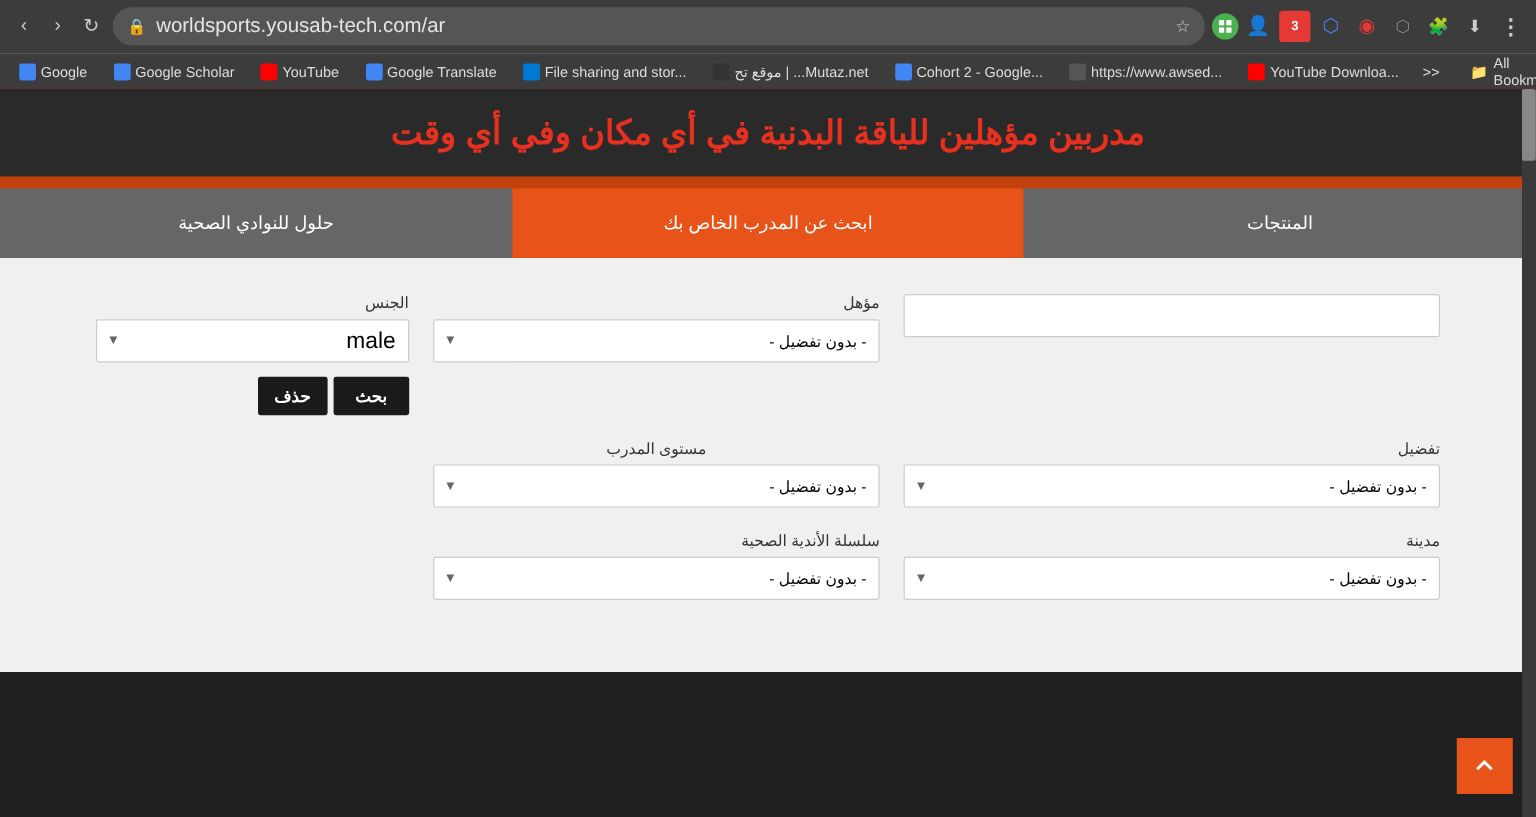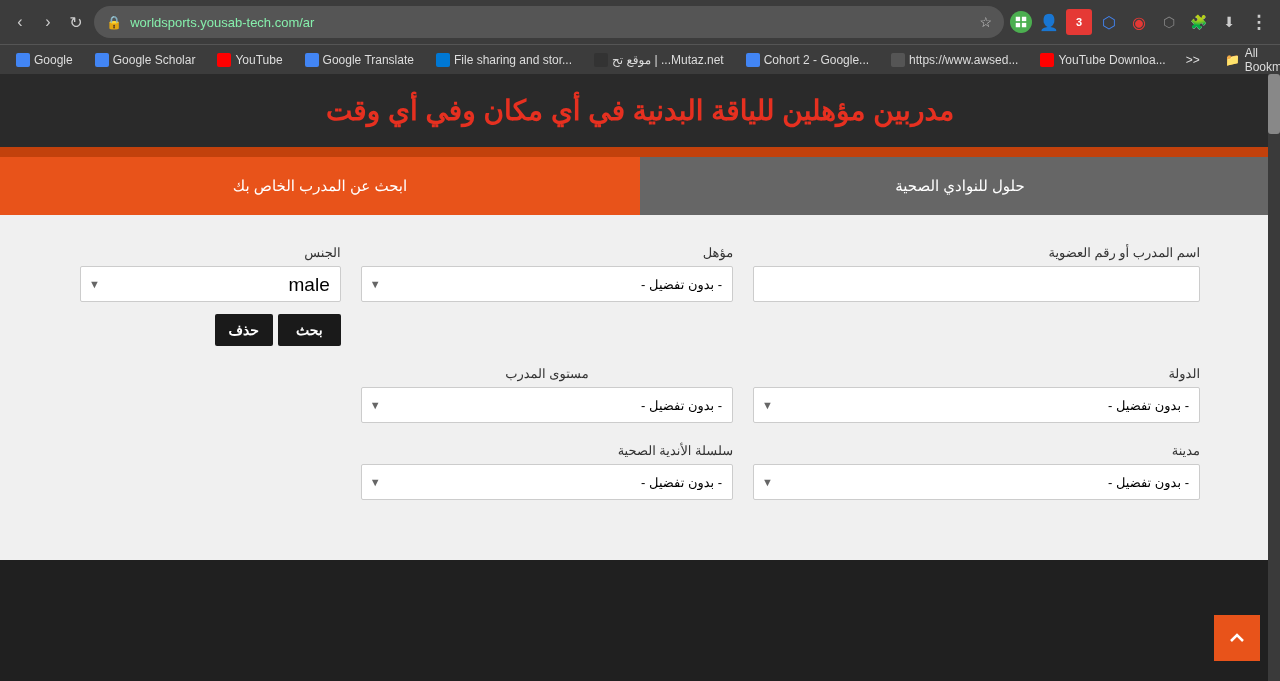--- a/index.html
+++ b/index.html
@@ -51,22 +51,22 @@
       display: flex;
       align-items: center;
       background: #555;
       border-radius: 20px;
       padding: 4px 12px;
       height: 32px;
       gap: 8px;
     }
 
     .address-text {
-      color: #86efac;
-      font-size: 13px;
+      color: #e5e5e5;
+      font-size: 17px;
       flex: 1;
     }
 
     .toolbar-icons {
       display: flex;
       gap: 4px;
       align-items: center;
     }
 
     .toolbar-icon-btn {
@@ -461,34 +461,36 @@
   </div>
 </div>
 
 <div class="page-content">
 
   <div class="page-header">
     <h1 class="header-title">مدربين مؤهلين للياقة البدنية في أي مكان وفي أي وقت</h1>
   </div>
 
   <div class="nav-tabs">
+    <div class="nav-tab inactive">
+      <span>حلول للنوادي الصحية</span>
+    </div>
     <div class="nav-tab active">
       <span>ابحث عن المدرب الخاص بك</span>
     </div>
     <div class="nav-tab inactive">
-      <span>حلول للنوادي الصحية</span>
+      <span>المنتجات</span>
     </div>
   </div>
 
   <div class="search-form-area">
 
     <div class="form-row">
 
       <div class="form-group form-group-name">
-        <label class="form-label">اسم المدرب أو رقم العضوية</label>
         <input type="text" class="form-input" value="" style="direction: rtl;">
       </div>
 
       <div class="form-group form-group-qual">
         <label class="form-label">مؤهل</label>
         <div class="form-select-wrapper">
           <select class="form-select">
             <option>- بدون تفضيل -</option>
           </select>
           <span class="select-arrow">▼</span>
@@ -507,21 +509,21 @@
         <div class="buttons-row">
           <button class="btn-search">بحث</button>
           <button class="btn-clear">حذف</button>
         </div>
       </div>
     </div>
 
     <div class="form-row">
 
       <div class="form-group form-group-country">
-        <label class="form-label">الدولة</label>
+        <label class="form-label">تفضيل</label>
         <div class="form-select-wrapper">
           <select class="form-select">
             <option>- بدون تفضيل -</option>
           </select>
           <span class="select-arrow">▼</span>
         </div>
       </div>
 
       <div class="form-group form-group-level">
         <label class="form-label">مستوى المدرب</label>

